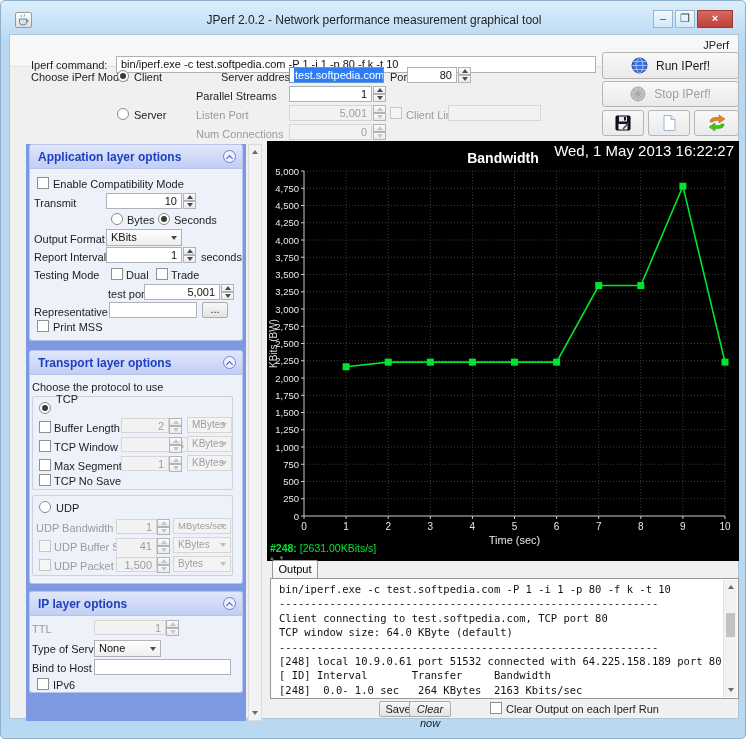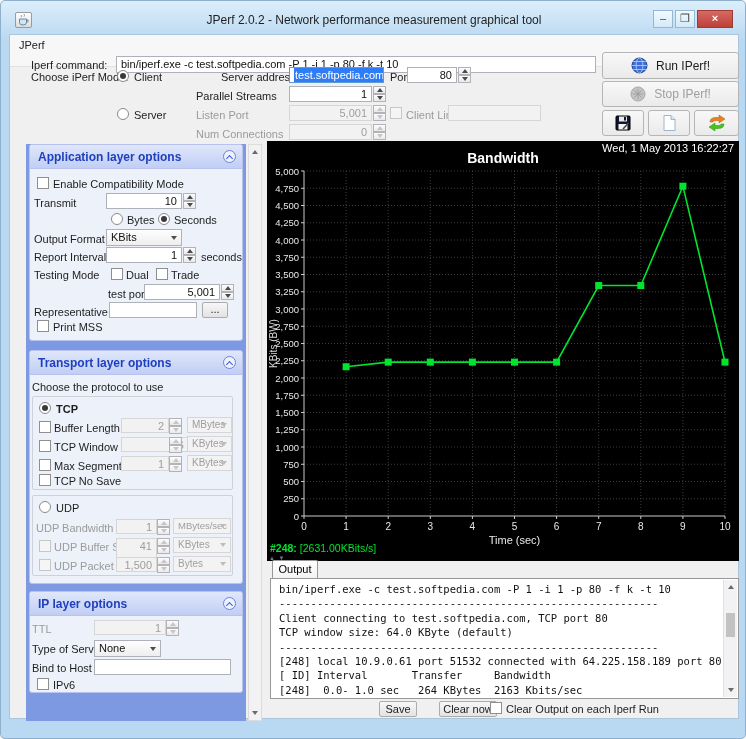--- a/index.html
+++ b/index.html
@@ -10,21 +10,21 @@
 
   
   .titlebar-title { position:absolute; top:12px; left:0; width:746px; text-align:center; font-size:12px; color:#1f1f1f; }
   .app-icon { position:absolute; left:14px; top:11px; width:17px; height:16px; background:linear-gradient(#ffffff,#dcdcdc);
               border:1px solid #9a9a9a; border-radius:2px; }
   .wbtn { position:absolute; top:9px; height:18px; border:1px solid #96b6d2; background:linear-gradient(#f2fafe,#d3e9f8);
           text-align:center; font-size:11px; line-height:15px; color:#444; }
   .wbtn.close { background:linear-gradient(#d66a63,#bd4038); border-color:#9c3a34; color:#fff; font-weight:bold; }
 
   
-  .menubar { position:absolute; left:9px; top:34px; width:728px; height:32px; background:#f7f7f7; border-bottom:1px solid #e2e2e2; }
+  .menubar { position:absolute; left:9px; top:34px; width:728px; height:32px; background:#f7f7f7; border-bottom:1px solid #e2e2e2;text-align:right; }
   .menu-item { display:inline-block; padding:2px 9px 0 9px; font-size:11px; color:#222; }
 
   .lbl { position:absolute; font-size:11px; color:#1d1d1d; white-space:nowrap; }
   .lbl.dis { color:#9b9b9b;text-align:center; }
   .field { position:absolute; background:#fff; border:1px solid #aeb2b8; font-size:11px; padding:1px 4px 0 4px;
            white-space:nowrap; overflow:hidden; color:#111; }
   .field.num { text-align:right; }
   .field.dis { background:#f2f2f2; color:#9e9e9e; border-color:#d6d6d6; }
   .sel-text { background:#2f7df6; color:#fff; padding:16px 1px; }
 
@@ -68,21 +68,21 @@
   .vscroll { position:absolute; background:#f2f2f4; border:1px solid #dcdcdc; }
   .sarrow { position:absolute; left:0; width:100%; height:14px; }
   .sarrow::after { content:''; position:absolute; left:50%; top:50%; transform:translate(-50%,-50%);
                    border-left:3.5px solid transparent; border-right:3.5px solid transparent; }
   .sarrow.up::after { border-bottom:4px solid #6a6a6a; }
   .sarrow.dn::after { border-top:4px solid #6a6a6a; }
   .sthumb { position:absolute; left:2px; width:9px; background:#c2c2c2; }
 
   
   .chart { position:absolute; left:266px; top:140px; width:472px; height:420px; background:#000; }
-  .chart-ts { position:absolute; right:5px; top:1px; font-size:11px; color:#fff; }
+  .chart-ts { position:absolute; right:5px; top:1px; font-size:15px; color:#fff; }
   .chart-title { position:absolute; left:0; top:9px; width:100%; text-align:center; color:#fff; font-weight:bold; font-size:14px; }
   .chart-legend { position:absolute; left:3px; top:401px; font-size:10.5px; color:#00e52e; font-family:"Liberation Sans",sans-serif; }
   .chart-legend b { font-weight:bold; }
 
   .split-handle { position:absolute; left:268px; top:554px; font-size:6px; color:#777; letter-spacing:1px; }
 
   
   .tab { position:absolute; left:271px; top:559px; width:46px; height:19px; background:linear-gradient(#ffffff,#f2f2f2);
          border:1px solid #989898; border-bottom:none; border-radius:2px 2px 0 0; font-size:11px; text-align:center; padding-top:2px; }
   .outbox { position:absolute; left:269px; top:577px; width:469px; height:121px; background:#fff; border:1px solid #989898; }
@@ -238,21 +238,21 @@
   <div class="cb" style="left:36px; top:319px;"></div>
   <div class="lbl" style="left:52px; top:320px;">Print MSS</div>
 
   <div class="panel" style="top:349px; height:234px;">
     <div class="panel-h"><span>Transport layer options</span>
       <span class="collapse"></span></div>
   </div>
   <div class="lbl" style="left:31px; top:380px;">Choose the protocol to use</div>
   <div class="groupbox" style="left:31px; top:395px; width:201px; height:94px;"></div>
   <div class="radio sel" style="left:38px; top:401px;"></div>
-  <div class="lbl" style="left:55px; top:402px;font-weight:bold;">TCP</div>
+  <div class="lbl" style="left:55px; top:392px;">TCP</div>
 
   <div class="cb" style="left:38px; top:420px;"></div>
   <div class="lbl" style="left:53px; top:421px;">Buffer Length</div>
   <div class="field num dis" style="left:120px; top:417px; width:48px; height:15px;">2</div>
   <div class="spin dis" style="left:168px; top:417px;">
       <div class="sb up"></div>
       <div class="sb dn"></div>
     </div>
   <div class="combo dis" style="left:186px; top:416px; width:45px; height:16px; font-size:10px;">MBytes</div>
 
@@ -447,17 +447,17 @@
   <div class="outbox">
     <div class="outlines" id="output-lines"><div>bin/iperf.exe -c test.softpedia.com -P 1 -i 1 -p 80 -f k -t 10</div><div>------------------------------------------------------------</div><div>Client connecting to test.softpedia.com, TCP port 80</div><div>TCP window size: 64.0 KByte (default)</div><div>------------------------------------------------------------</div><div>[248] local 10.9.0.61 port 51532 connected with 64.225.158.189 port 80</div><div>[ ID] Interval       Transfer     Bandwidth</div><div>[248]  0.0- 1.0 sec   264 KBytes  2163 Kbits/sec</div></div>
     <div class="vscroll" style="right:1px; top:1px; width:14px; height:117px; border:none; border-left:1px solid #e0e0e0;">
       <div class="sarrow up" style="top:0;"></div>
       <div class="sarrow dn" style="bottom:0;"></div>
       <div class="sthumb" style="top:33px; height:24px;"></div>
     </div>
   </div>
 
   <div class="btn" style="left:378px; top:700px; width:38px; height:16px; line-height:14px;">Save</div>
-  <div class="btn" style="left:438px; top:700px; width:58px; height:16px; line-height:14px;">Clear now</div>
+  <div class="btn" style="left:408px; top:700px; width:42px; height:16px; line-height:14px;font-style:italic;">Clear now</div>
   <div class="cb" style="left:489px; top:701px;"></div>
   <div class="lbl" style="left:505px; top:702px;">Clear Output on each Iperf Run</div>
 
 </div>
 
 </body></html>

